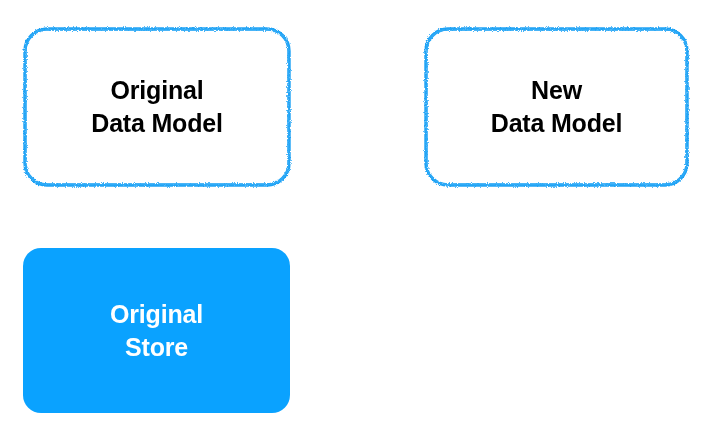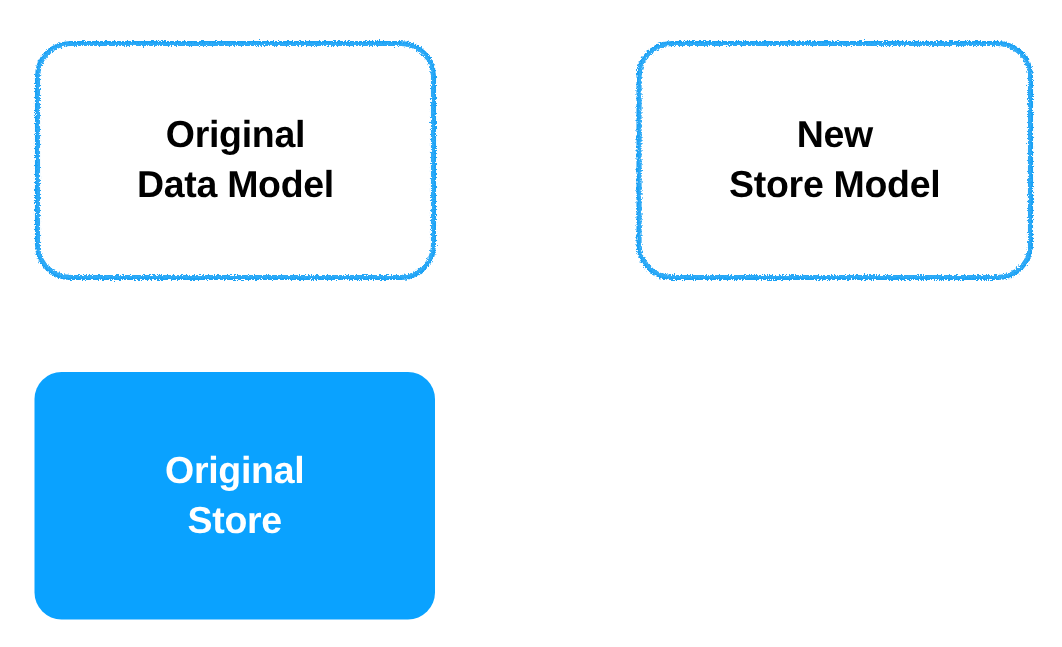--- a/index.html
+++ b/index.html
@@ -94,21 +94,21 @@
           <feTurbulence type="fractalNoise" baseFrequency="0.9" numOctaves="4" seed="19" result="noise"></feTurbulence>
           <feDisplacementMap in="SourceGraphic" in2="noise" scale="3.2" xChannelSelector="R" yChannelSelector="G"></feDisplacementMap>
         </filter>
       </defs>
       <g filter="url(#rough1)">
         <rect x="3" y="3" width="261" height="156" rx="22" ry="22" fill="#ffffff" stroke="#1FA2F5" stroke-width="3.4"></rect>
         <rect x="3.6" y="3.6" width="259.8" height="154.8" rx="21" ry="21" fill="none" stroke="#35AEF7" stroke-width="1.6" opacity="0.75"></rect>
       </g>
     </svg>
     <div class="node-label" style="color: rgb(0, 0, 0);">New
-Store Model</div>
+Data Model</div>
   </div>
 
   <div class="node node-solid" id="node-2" style="left: 23px; top: 248px; width: 267px; height: 165px;">
     <div class="solid-rect" style="background: rgb(10, 162, 255); border-radius: 18px;"></div>
     <div class="node-label" style="color: rgb(255, 255, 255);">Original
 Store</div>
   </div>
 
 </div>
 

